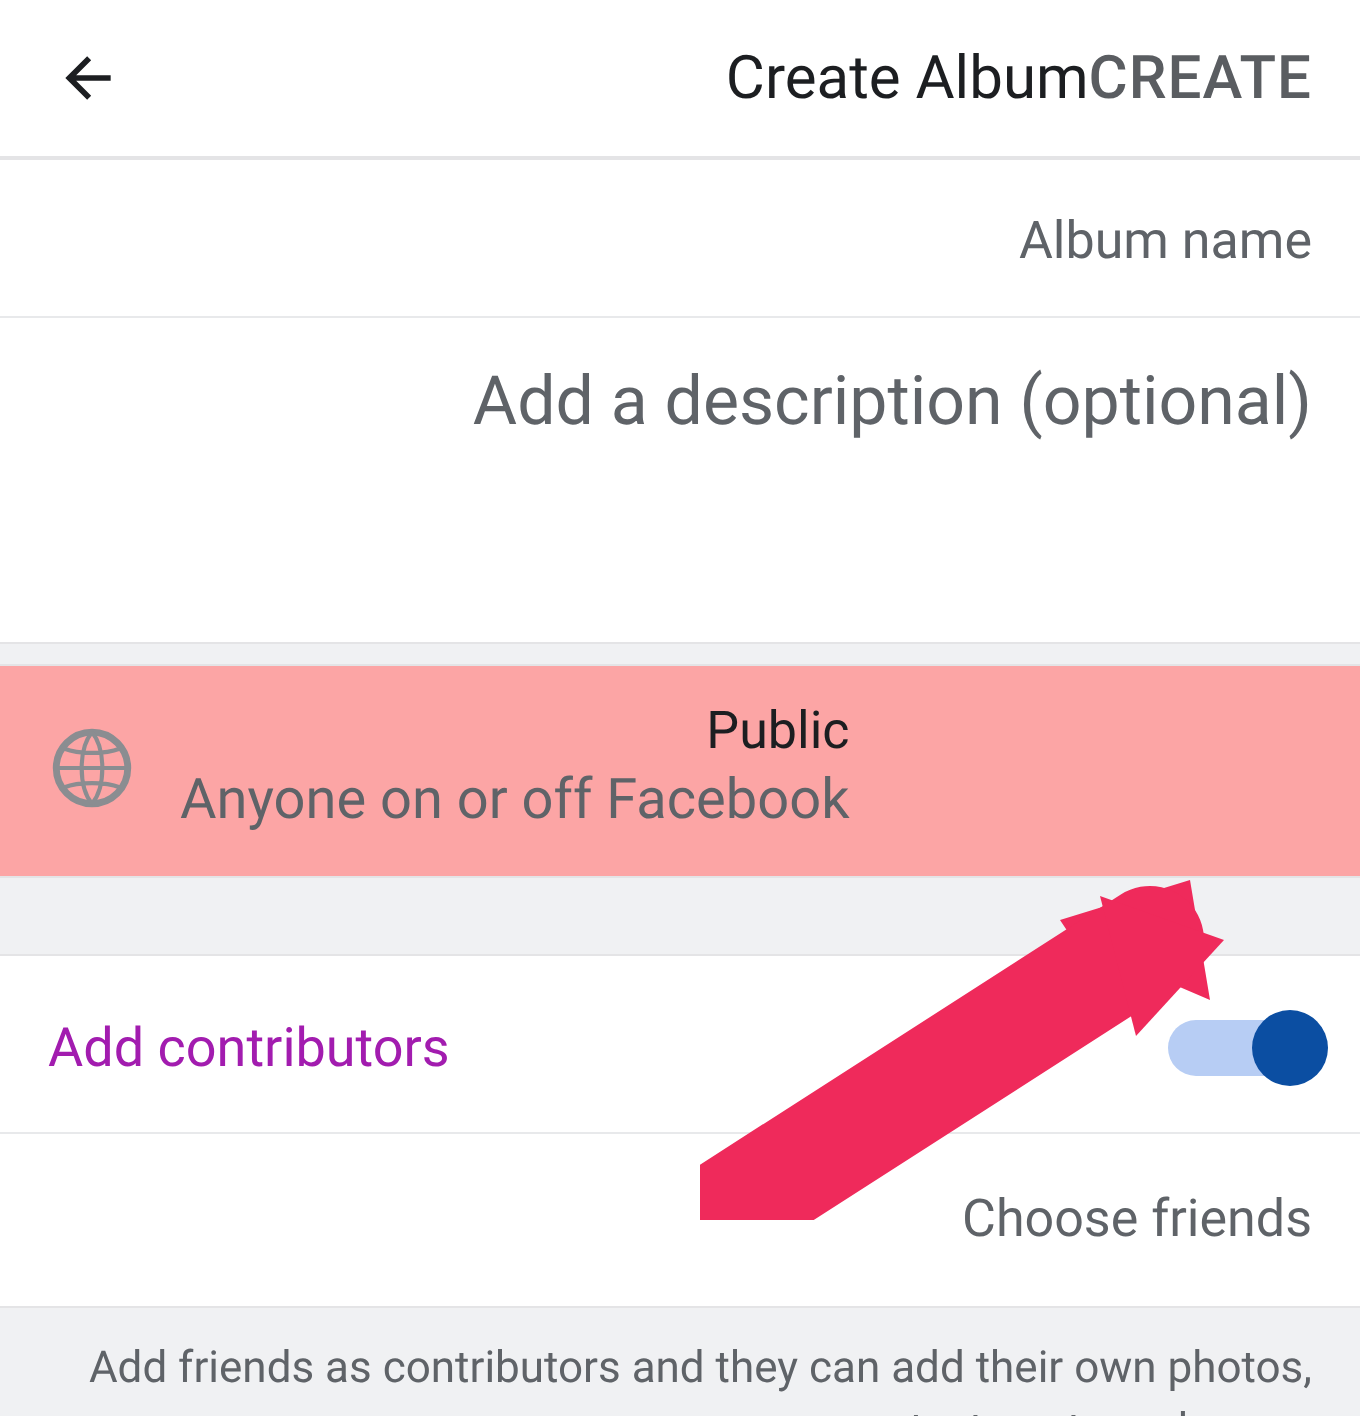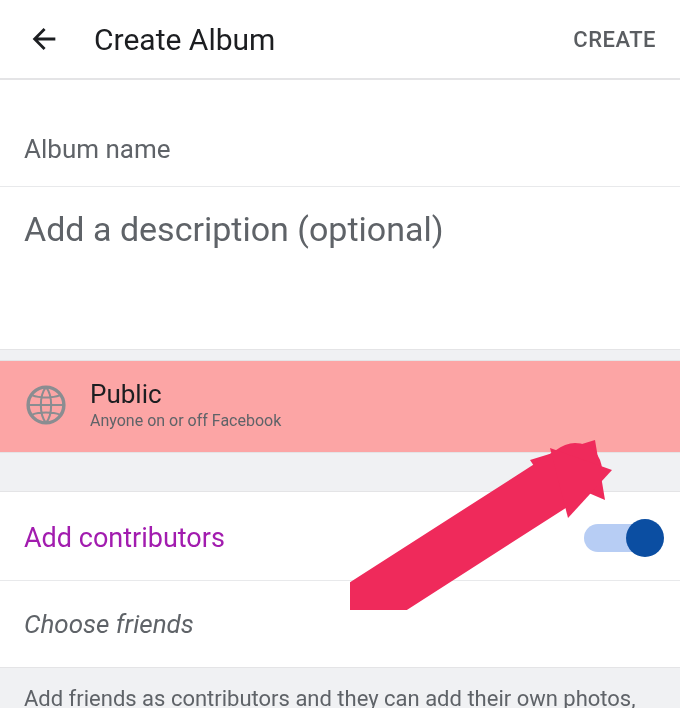--- a/index.html
+++ b/index.html
@@ -2,21 +2,21 @@
 <html><head>
   <meta charset="utf-8">
   <style>
     * { box-sizing: border-box; margin: 0; padding: 0; }
     html, body { width: 680px; height: 708px; overflow: hidden; }
     body {
       font-family: -apple-system, BlinkMacSystemFont, "Segoe UI", Roboto, Helvetica, Arial, sans-serif;
       background: #f0f1f3;
       color: #1c1e21;
     }
-    .screen { background: #f0f1f3; width: 680px; height: 516px; position: relative; }
+    .screen { background: #f0f1f3; width: 680px; height: 516px; position: relative; text-align: right; }
     .header {
       display: flex;
       align-items: center;
       height: 80px;
       padding: 0 24px;
       background: #ffffff;
       border-bottom: 2px solid #e4e4e6;
     }
     .back {
       width: 40px; height: 40px;
@@ -24,35 +24,34 @@
       margin-right: 30px;
       cursor: pointer;
     }
     .header-title {
       font-size: 30px;
       font-weight: 400;
       color: #1c1e21;
       flex: 1;
     }
     .create-btn {
-      font-size: 22px;
+      font-size: 30px;
       letter-spacing: 0.5px;
       font-weight: 500;
       color: #5a5d61;
       cursor: pointer;
     }
     .white-block { background: #ffffff; }
     .album-name-row {
       padding: 26px 24px 22px;
       border-bottom: 1px solid #e8e9eb;
     }
     .album-name-row .ph {
       font-size: 26px;
       color: #5f6368;
-      margin-top: 28px;
     }
     .desc-row {
       padding: 22px 24px 100px;
     }
     .desc-row .ph {
       font-size: 34px;
       color: #5f6368;
     }
     .spacer { height: 12px; background: #f0f1f3; border-top: 1px solid #e4e4e6; border-bottom: 1px solid #e4e4e6; }
     .privacy-row {
@@ -61,21 +60,21 @@
       background: #fca5a5;
     }
     .globe {
       width: 44px; height: 44px;
     }
     .privacy-text .title {
       font-size: 26px;
       color: #1c1e21;
     }
     .privacy-text .sub {
-      font-size: 16px;
+      font-size: 28px;
       color: #5f6368;
       margin-top: 2px;
     }
     .contrib-row {
       display: flex; align-items: center; justify-content: space-between;
       padding: 30px 24px 26px;
       background: #fff;
       border-bottom: 1px solid #e8e9eb;
     }
     .contrib-label {
@@ -94,21 +93,20 @@
       top: 50%; right: -8px;
       transform: translateY(-50%);
       width: 38px; height: 38px;
       border-radius: 50%;
       background: #0b4ea2;
     }
     .choose-row {
       padding: 28px 24px 28px;
       background: #fff;
       border-bottom: 1px solid #e4e4e6;
-      font-style: italic;
     }
     .choose-row .lbl {
       font-size: 26px;
       color: #5f6368;
     }
     .help-row {
       padding: 16px 24px 24px;
       background: #f0f1f3;
     }
     .help-row .txt {

